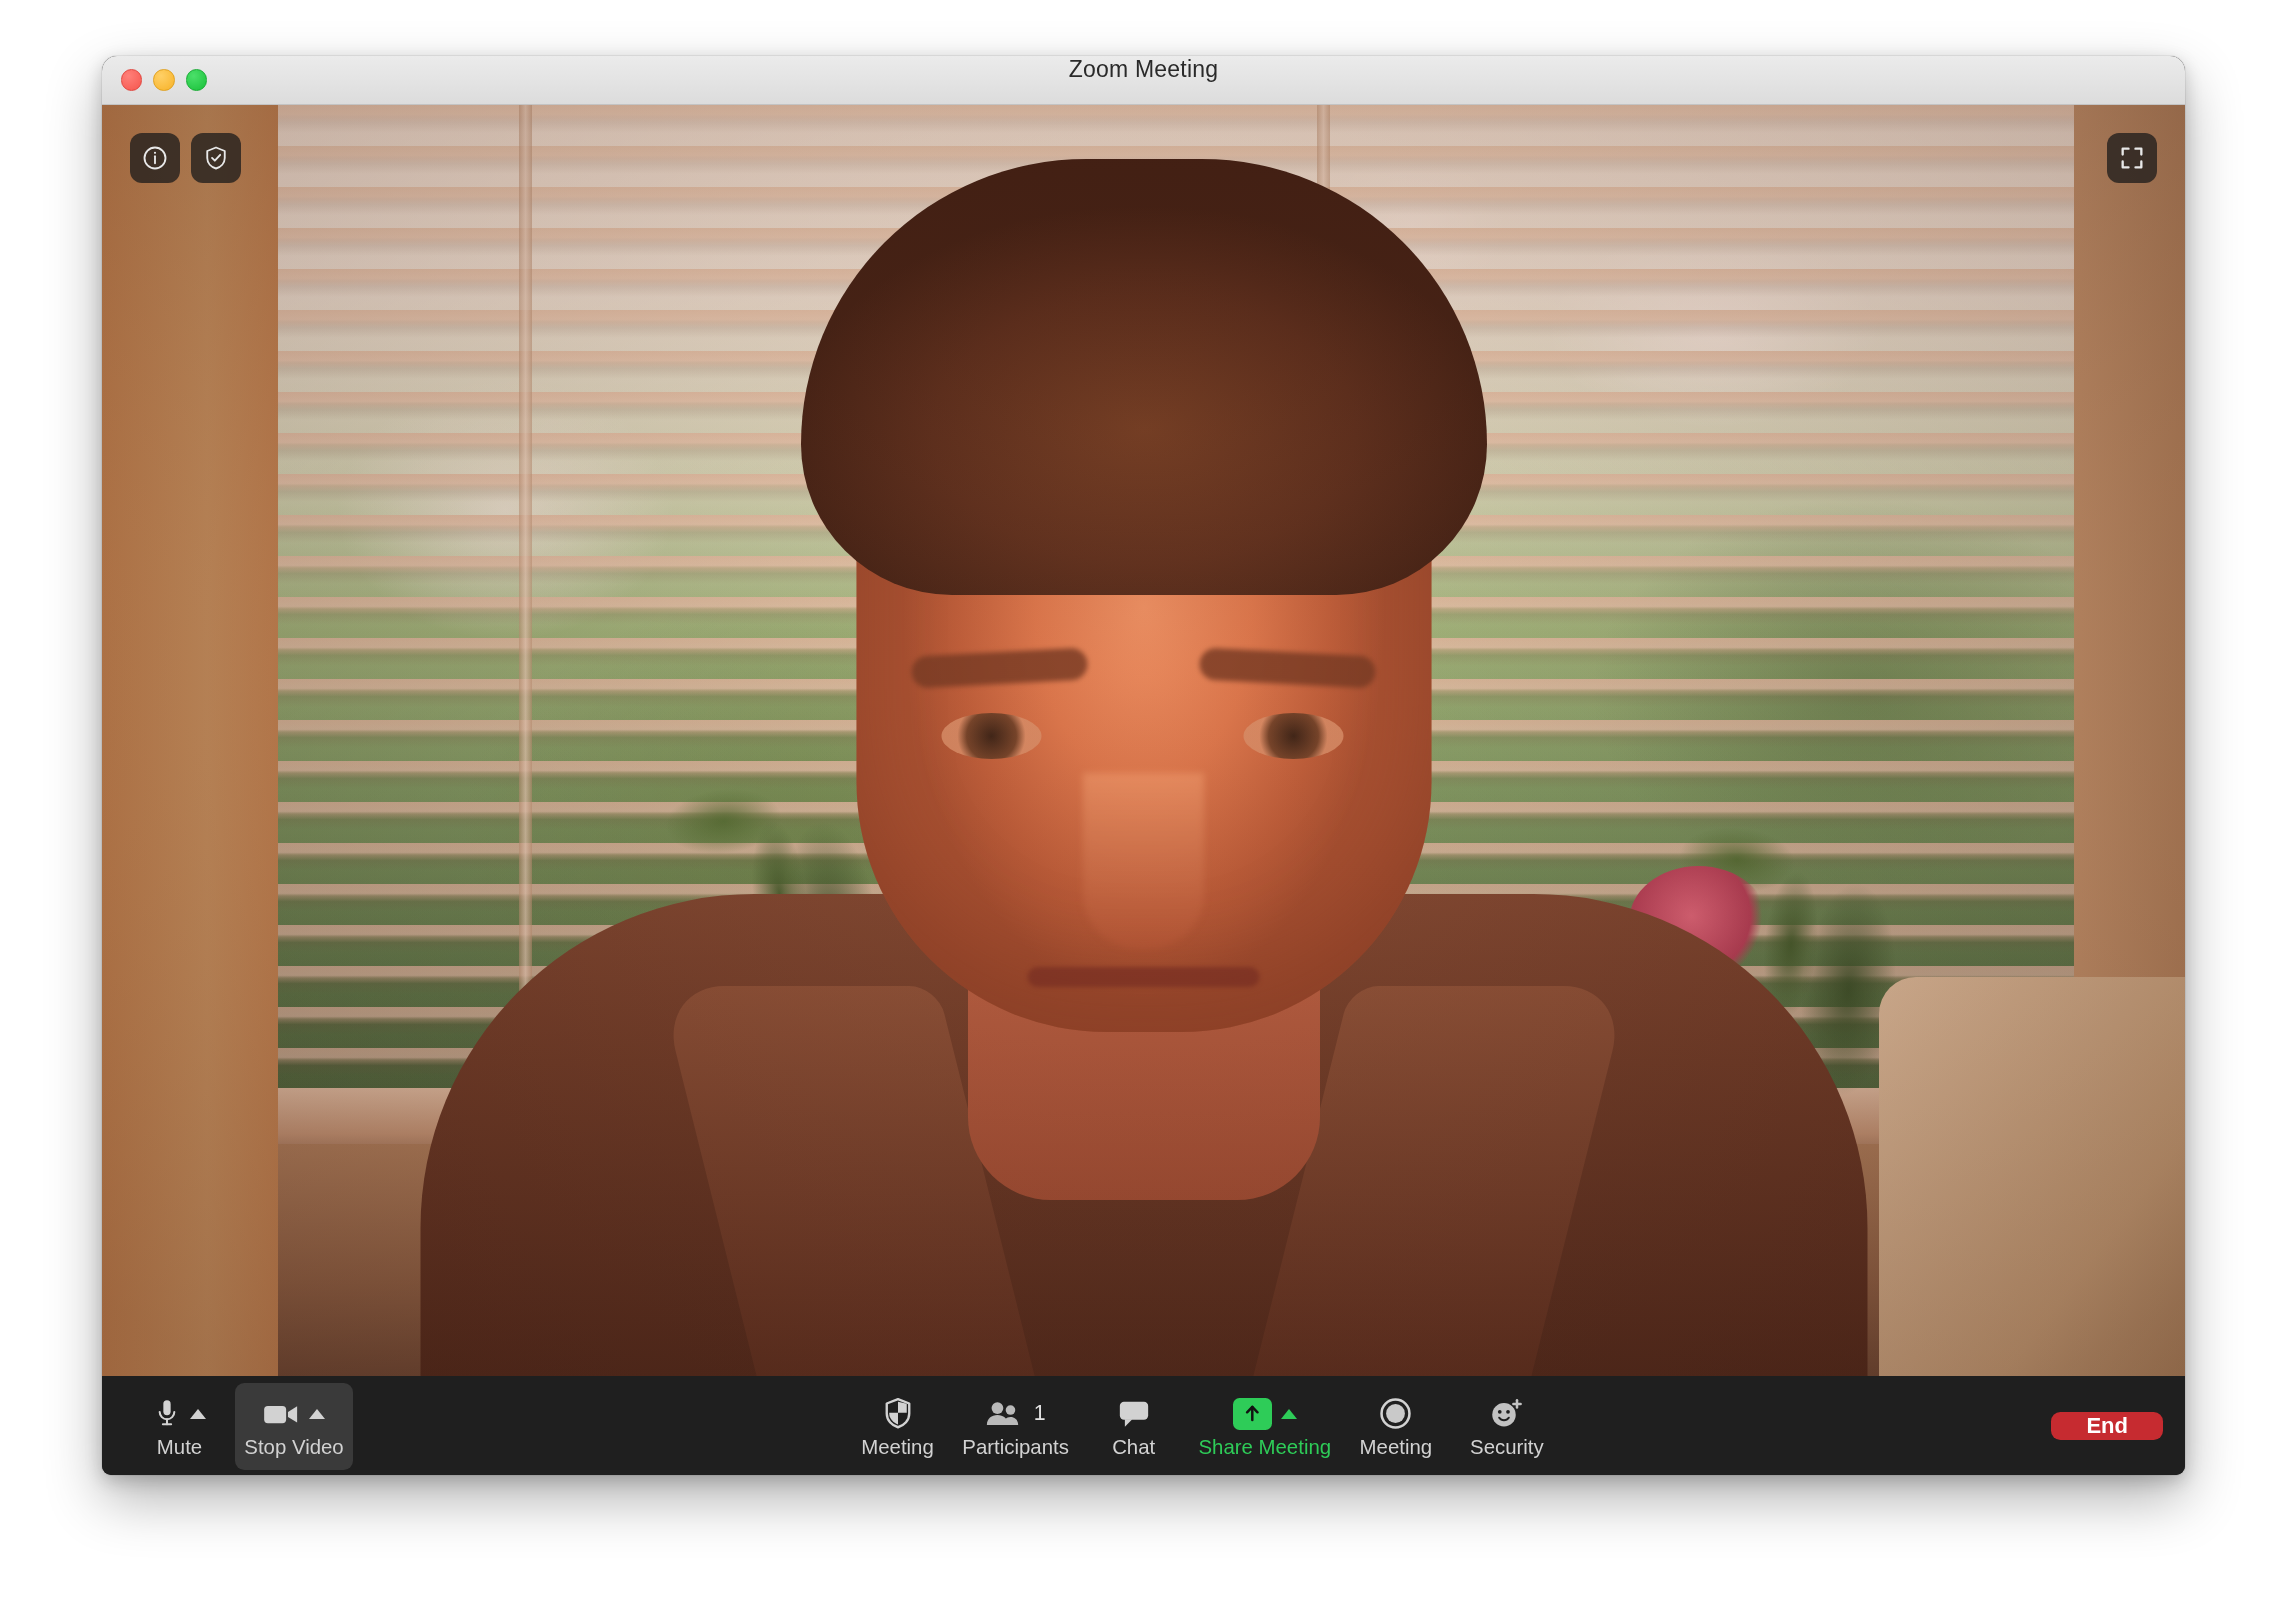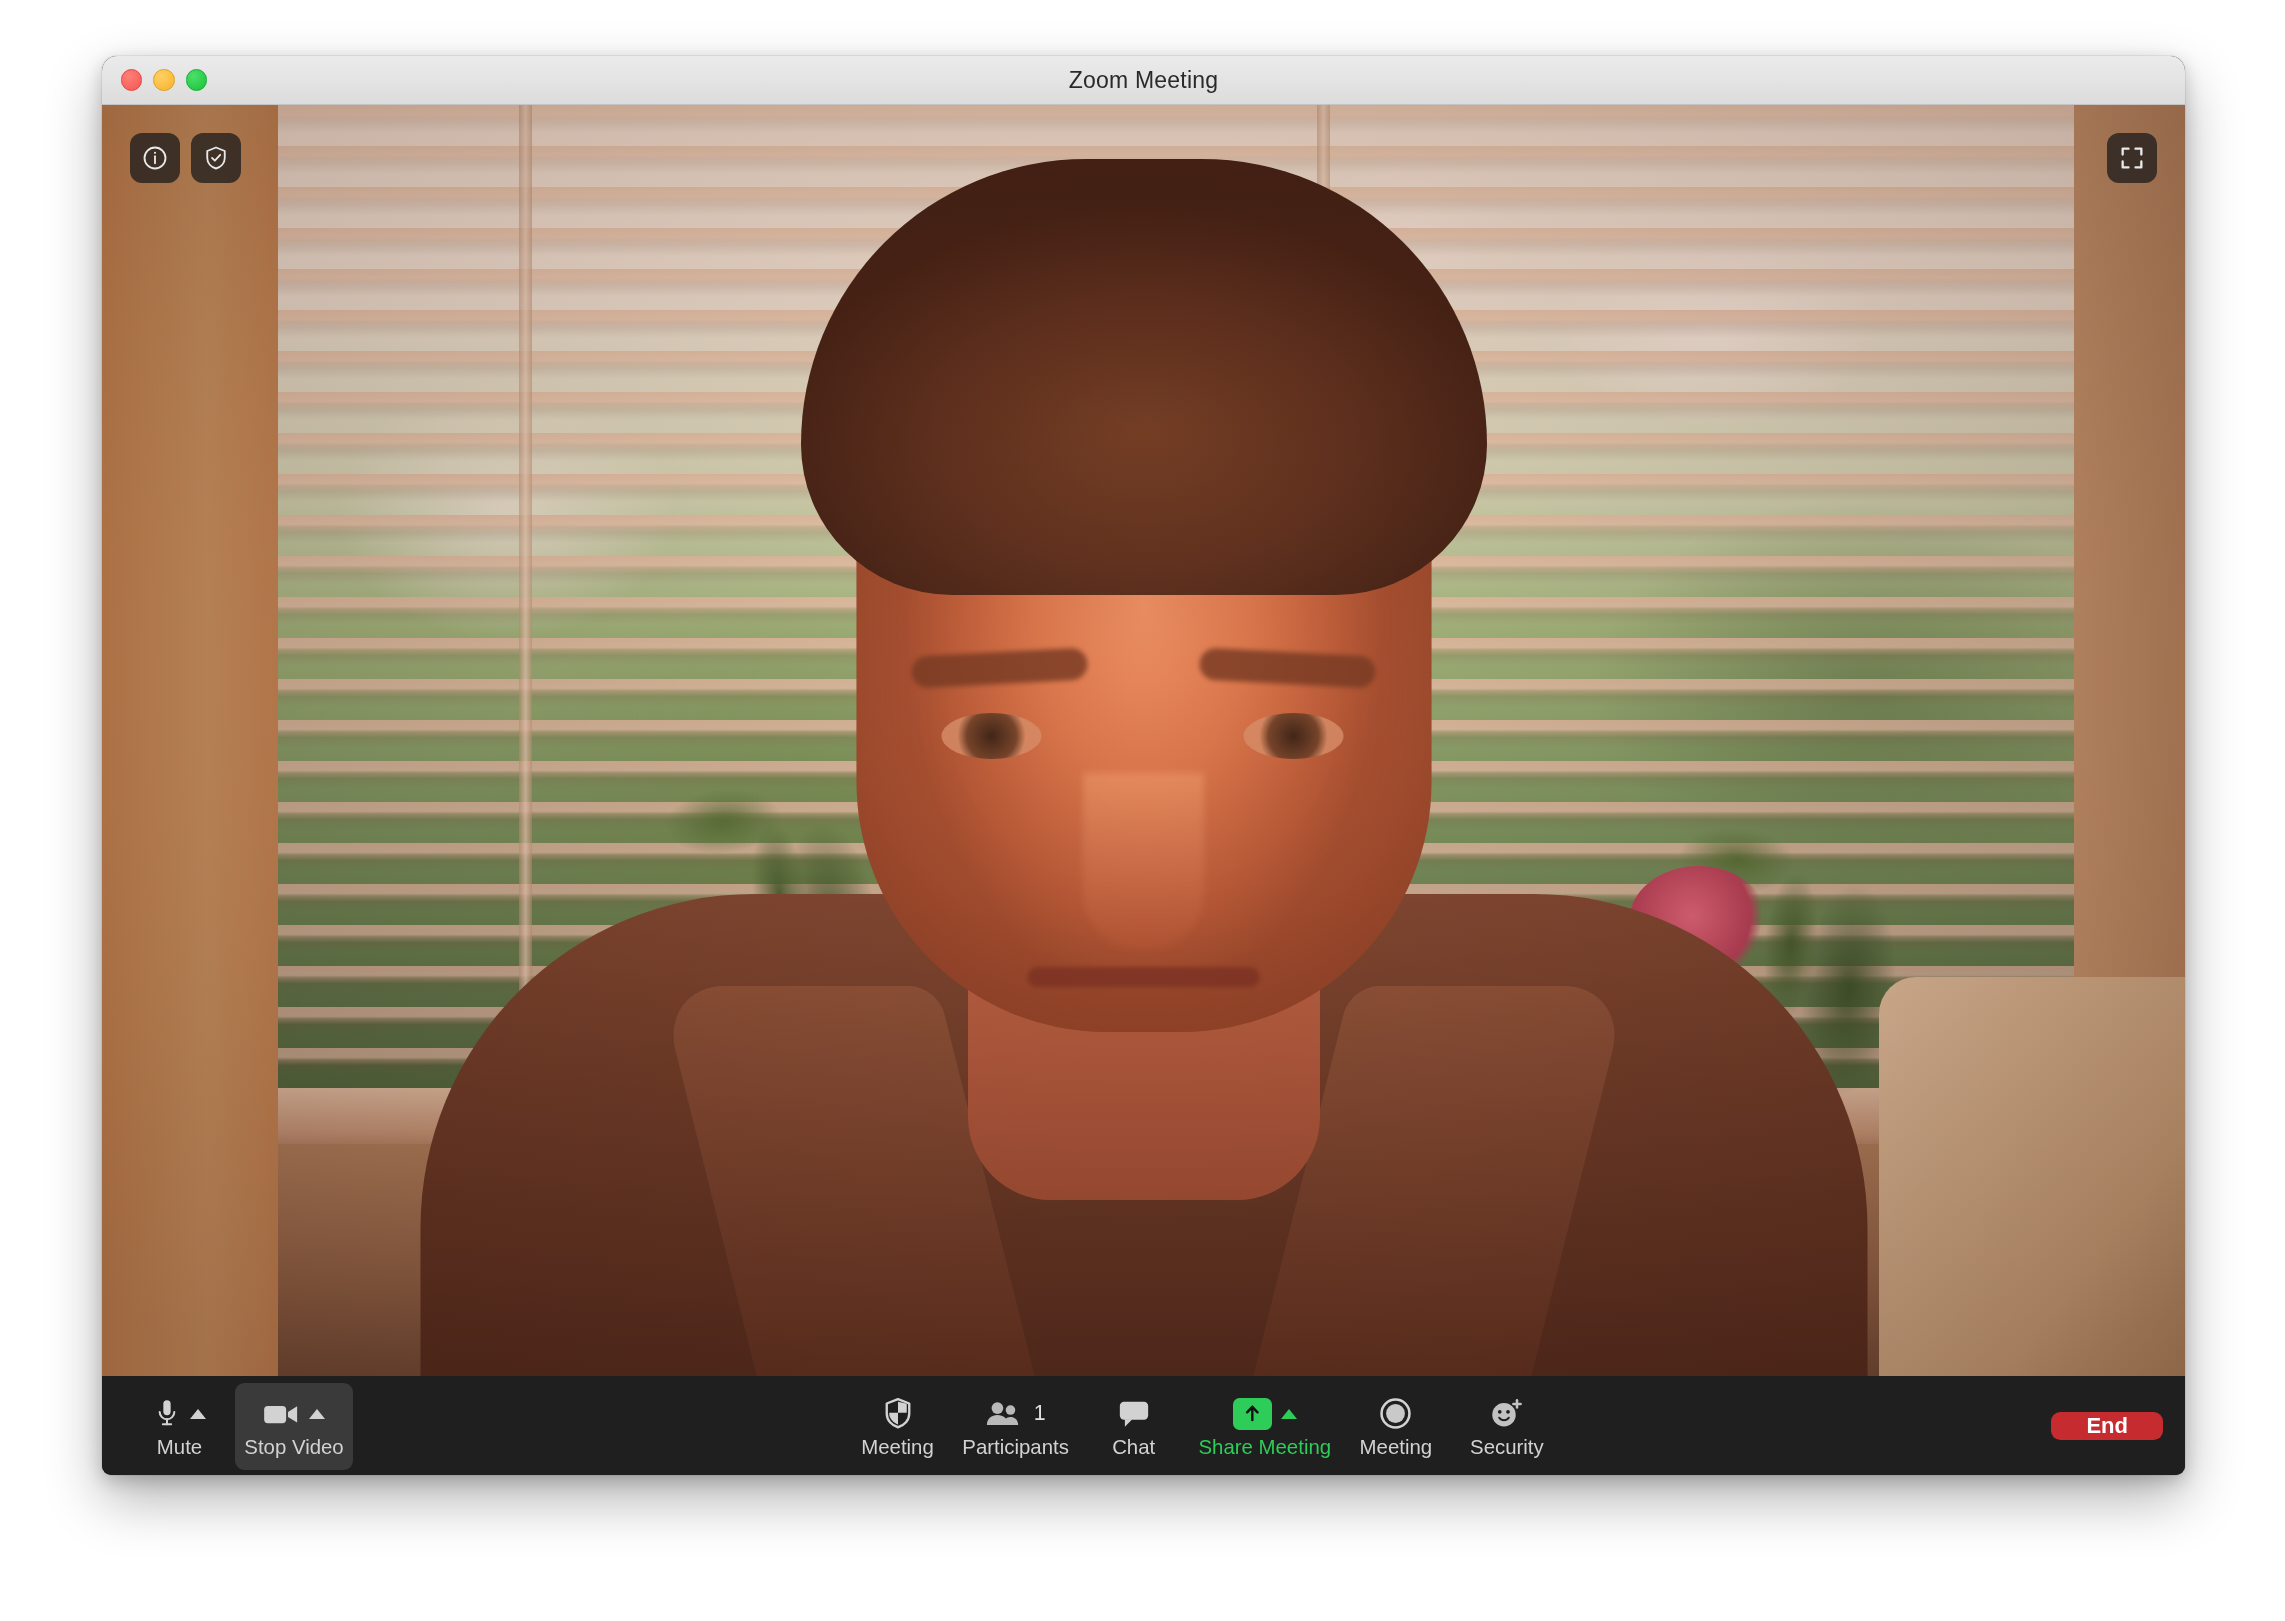--- a/index.html
+++ b/index.html
@@ -35,21 +35,20 @@
     overflow: hidden;
   }
 
   
   #titlebar {
     position: relative;
     height: 48px;
     background: linear-gradient(to bottom, #ebebeb 0%, #e3e3e3 55%, #dcdcdc 100%);
     border-bottom: 0.9px solid #c3c3c3;
     display: flex;
-    align-items: center;
   }
   #traffic-lights {
     position: absolute;
     left: 18.6px;
     top: 0;
     height: 48px;
     display: flex;
     align-items: center;
     gap: 11px;
   }

